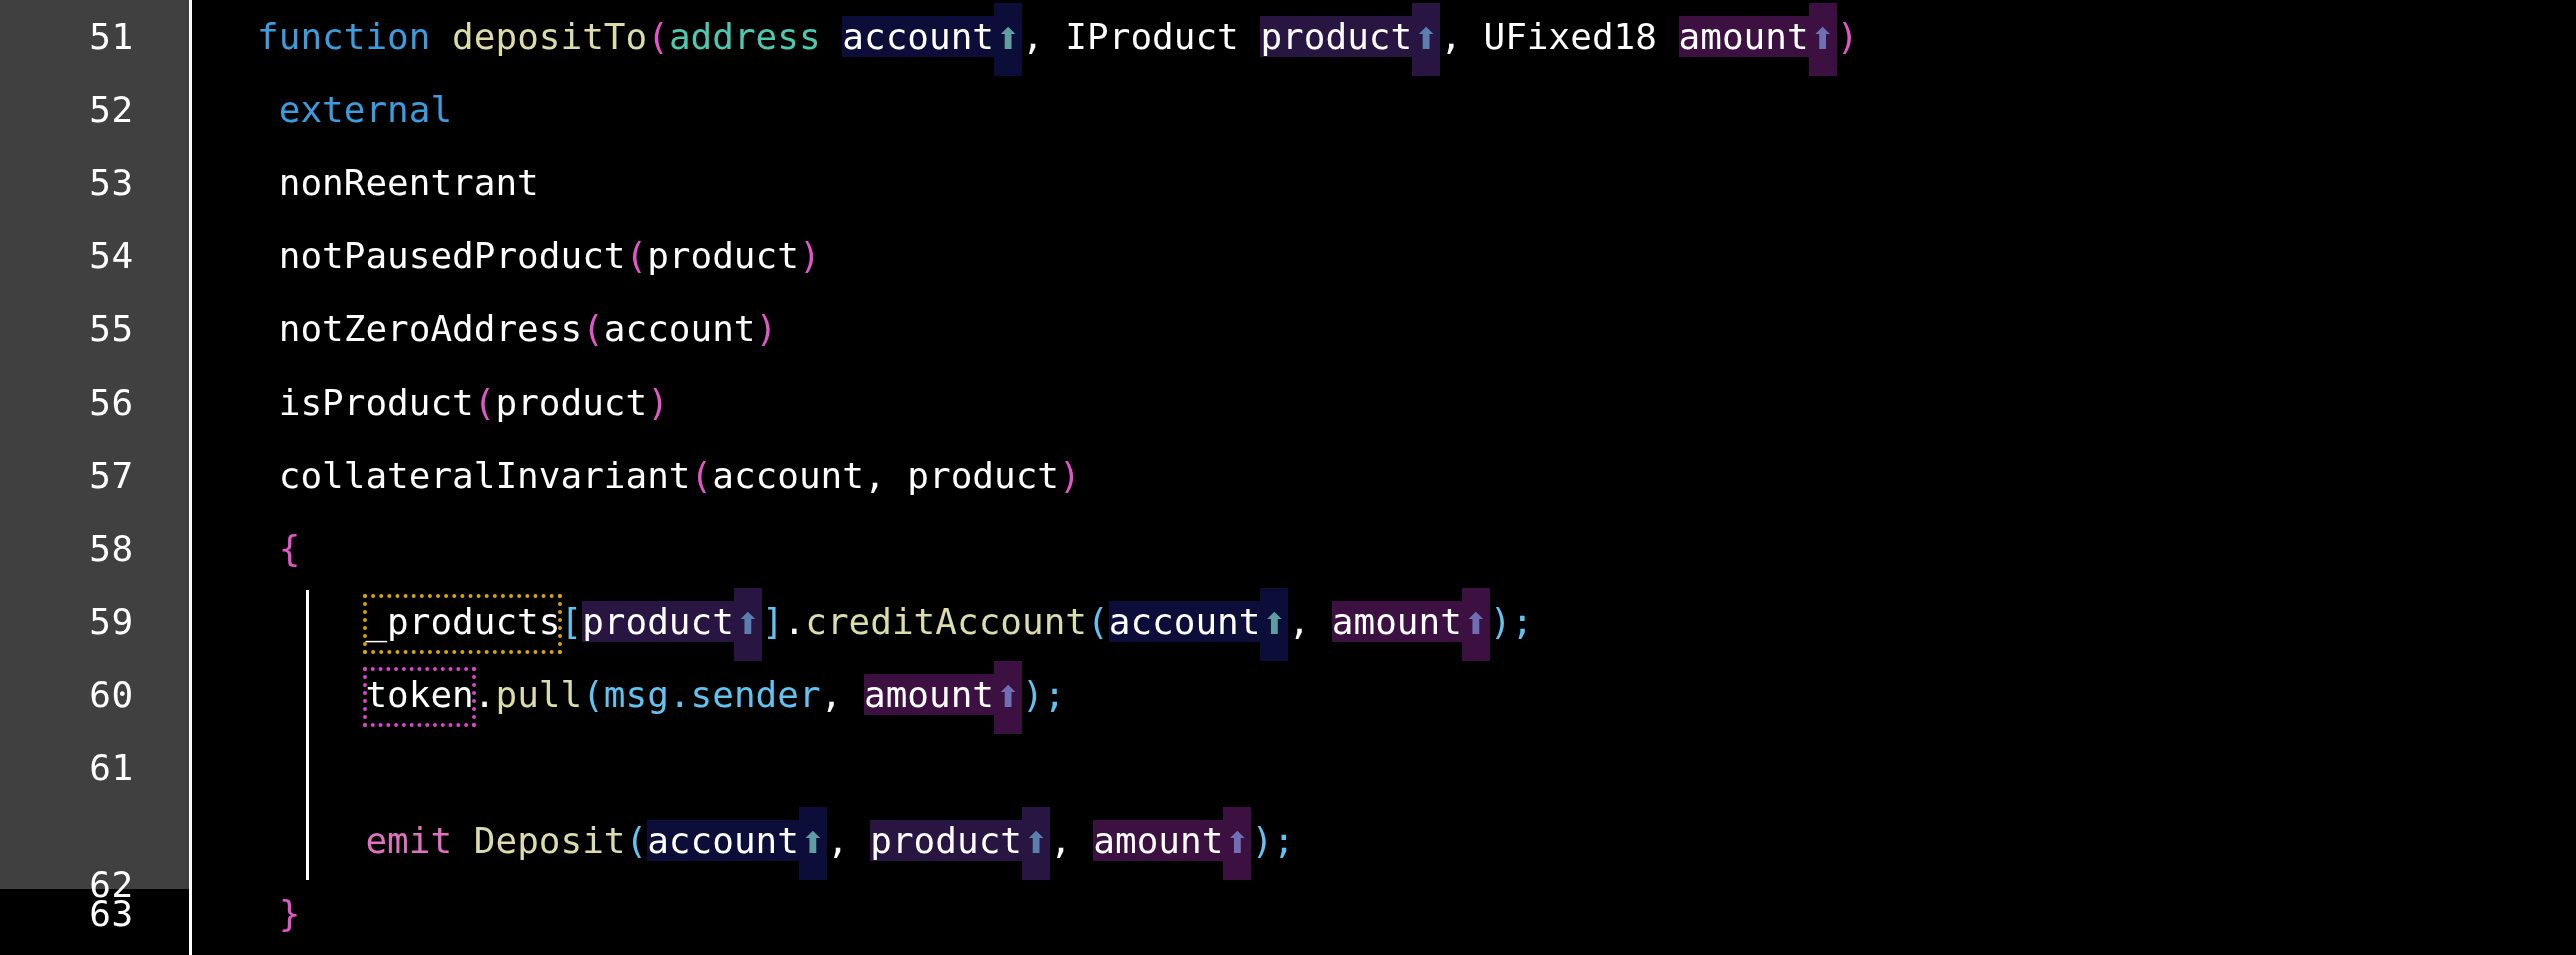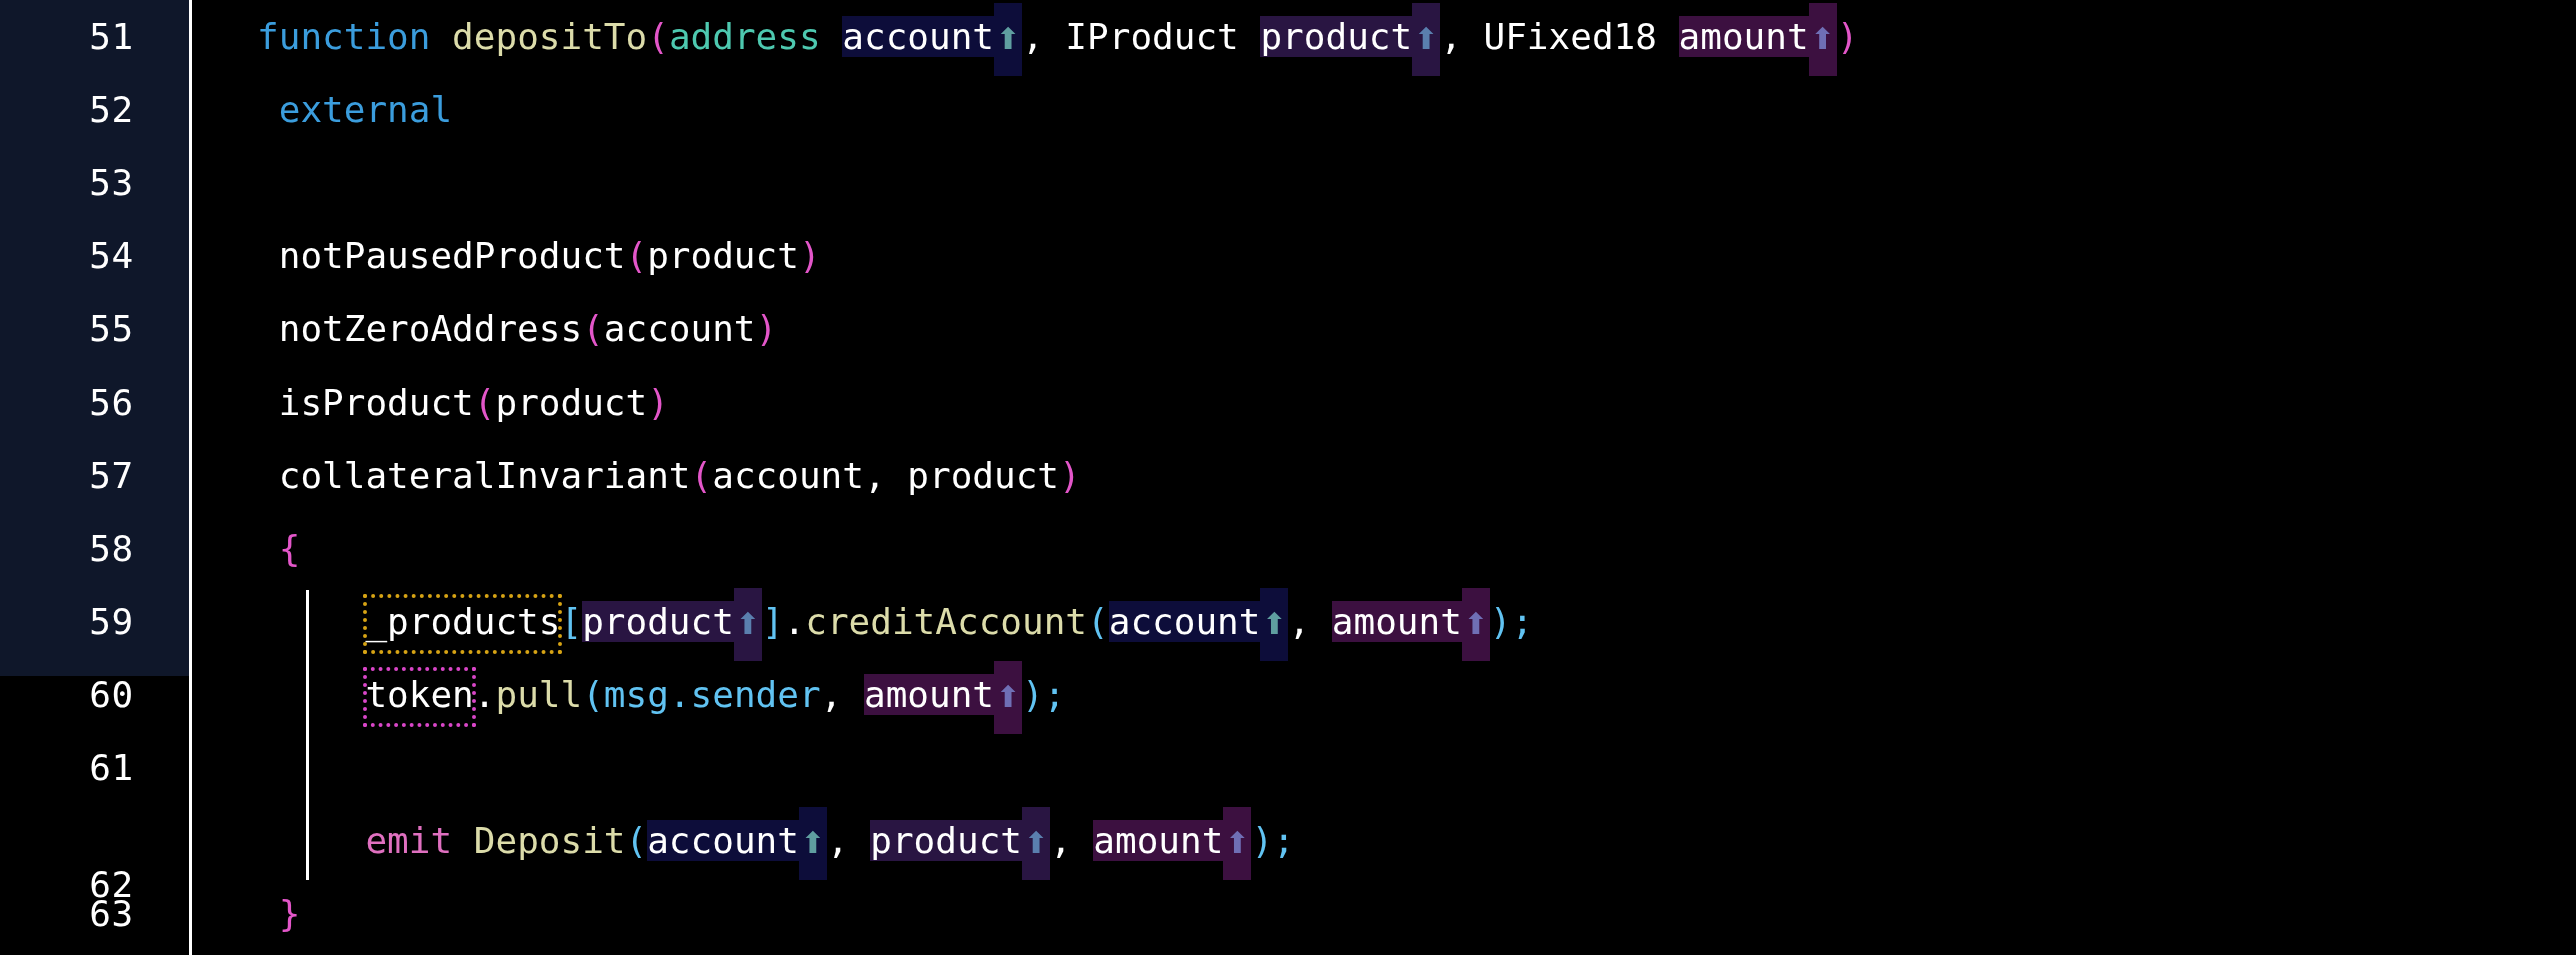--- a/index.html
+++ b/index.html
@@ -20,22 +20,22 @@
     height: 956px;
     background: #000000;
   }
 
   
   #gutter {
     position: absolute;
     left: 0;
     top: 0;
     width: 190px;
-    height: 676px;
-    background: #0f172a;
+    height: 889px;
+    background: #404040;
   }
   #gutter-rule {
     position: absolute;
     left: 189px;
     top: 0;
     width: 3.4px;
     height: 956px;
     background: #ffffff;
   }
   .lineno {
@@ -160,20 +160,21 @@
   <div id="gutter-rule"></div>
 
   <div id="code">
 
     <div id="indent-guide"></div>
 
     <div class="code-line" style="top:0px"><span class="plain">   </span><span class="kw">function</span><span class="plain"> </span><span class="fn">depositTo</span><span class="paren">(</span><span class="type">address</span><span class="plain"> </span><span class="chip chip-account">account</span><span class="arrow arrow-teal chip-account">⬆</span><span class="punct">, </span><span class="plain">IProduct</span><span class="plain"> </span><span class="chip chip-product">product</span><span class="arrow arrow-blue chip-product">⬆</span><span class="punct">, </span><span class="plain">UFixed18</span><span class="plain"> </span><span class="chip chip-amount">amount</span><span class="arrow arrow-purple chip-amount">⬆</span><span class="paren">)</span></div>
 
     <div class="code-line" style="top:73px"><span class="plain">    </span><span class="kw">external</span></div>
 
+    <div class="code-line" style="top:146px"><span class="plain">    </span><span class="plain">nonReentrant</span></div>
 
     <div class="code-line" style="top:219px"><span class="plain">    </span><span class="plain">notPausedProduct</span><span class="paren">(</span><span class="plain">product</span><span class="paren">)</span></div>
 
     <div class="code-line" style="top:292px"><span class="plain">    </span><span class="plain">notZeroAddress</span><span class="paren">(</span><span class="plain">account</span><span class="paren">)</span></div>
 
     <div class="code-line" style="top:366px"><span class="plain">    </span><span class="plain">isProduct</span><span class="paren">(</span><span class="plain">product</span><span class="paren">)</span></div>
 
     <div class="code-line" style="top:439px"><span class="plain">    </span><span class="plain">collateralInvariant</span><span class="paren">(</span><span class="plain">account</span><span class="punct">, </span><span class="plain">product</span><span class="paren">)</span></div>
 
     <div class="code-line" style="top:512px"><span class="plain">    </span><span class="paren">{</span></div>

